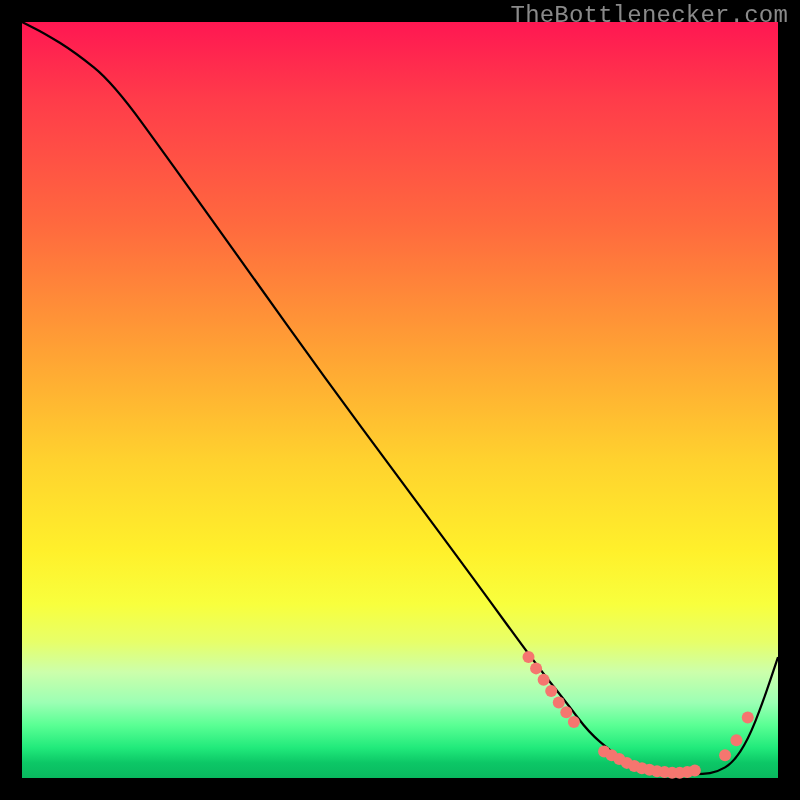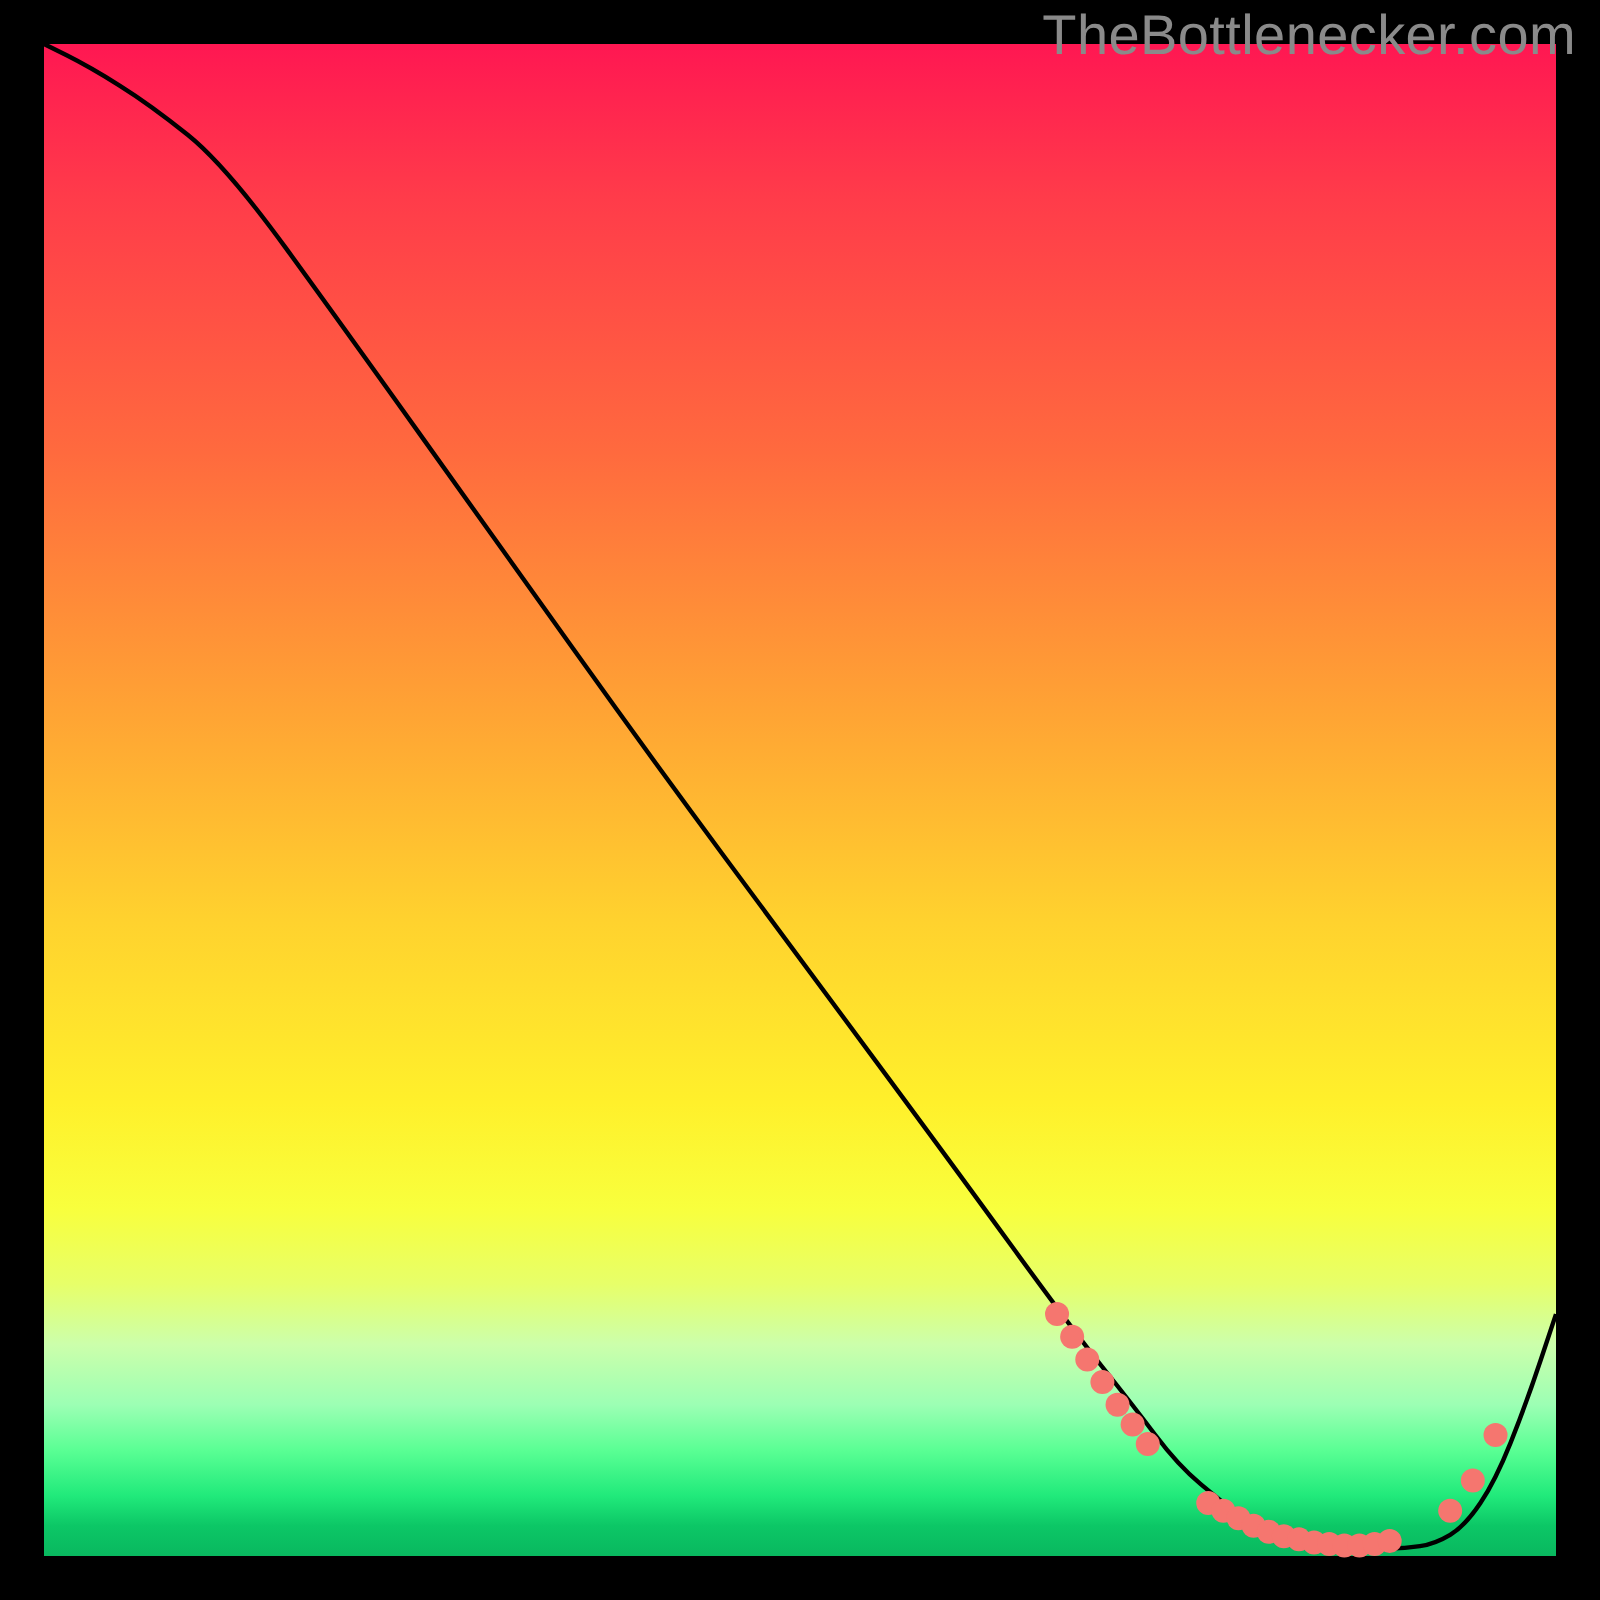--- a/index.html
+++ b/index.html
@@ -45,22 +45,22 @@
     left: 22px;
     top: 22px;
     width: 756px;
     height: 756px;
     overflow: visible;
   }
   .watermark {
     position: absolute;
     top: 2px;
     right: 12px;
-    font-family: Liberation Sans, sans-serif;
-    font-size: 28px;
+    font-family: Liberation Mono, monospace;
+    font-size: 24px;
     letter-spacing: 0.2px;
     color: #8a8a8a;
     user-select: none;
   }
 </style>
 </head>
 <body>
 
 <div class="stage">
   <div class="plot-bg"></div>

